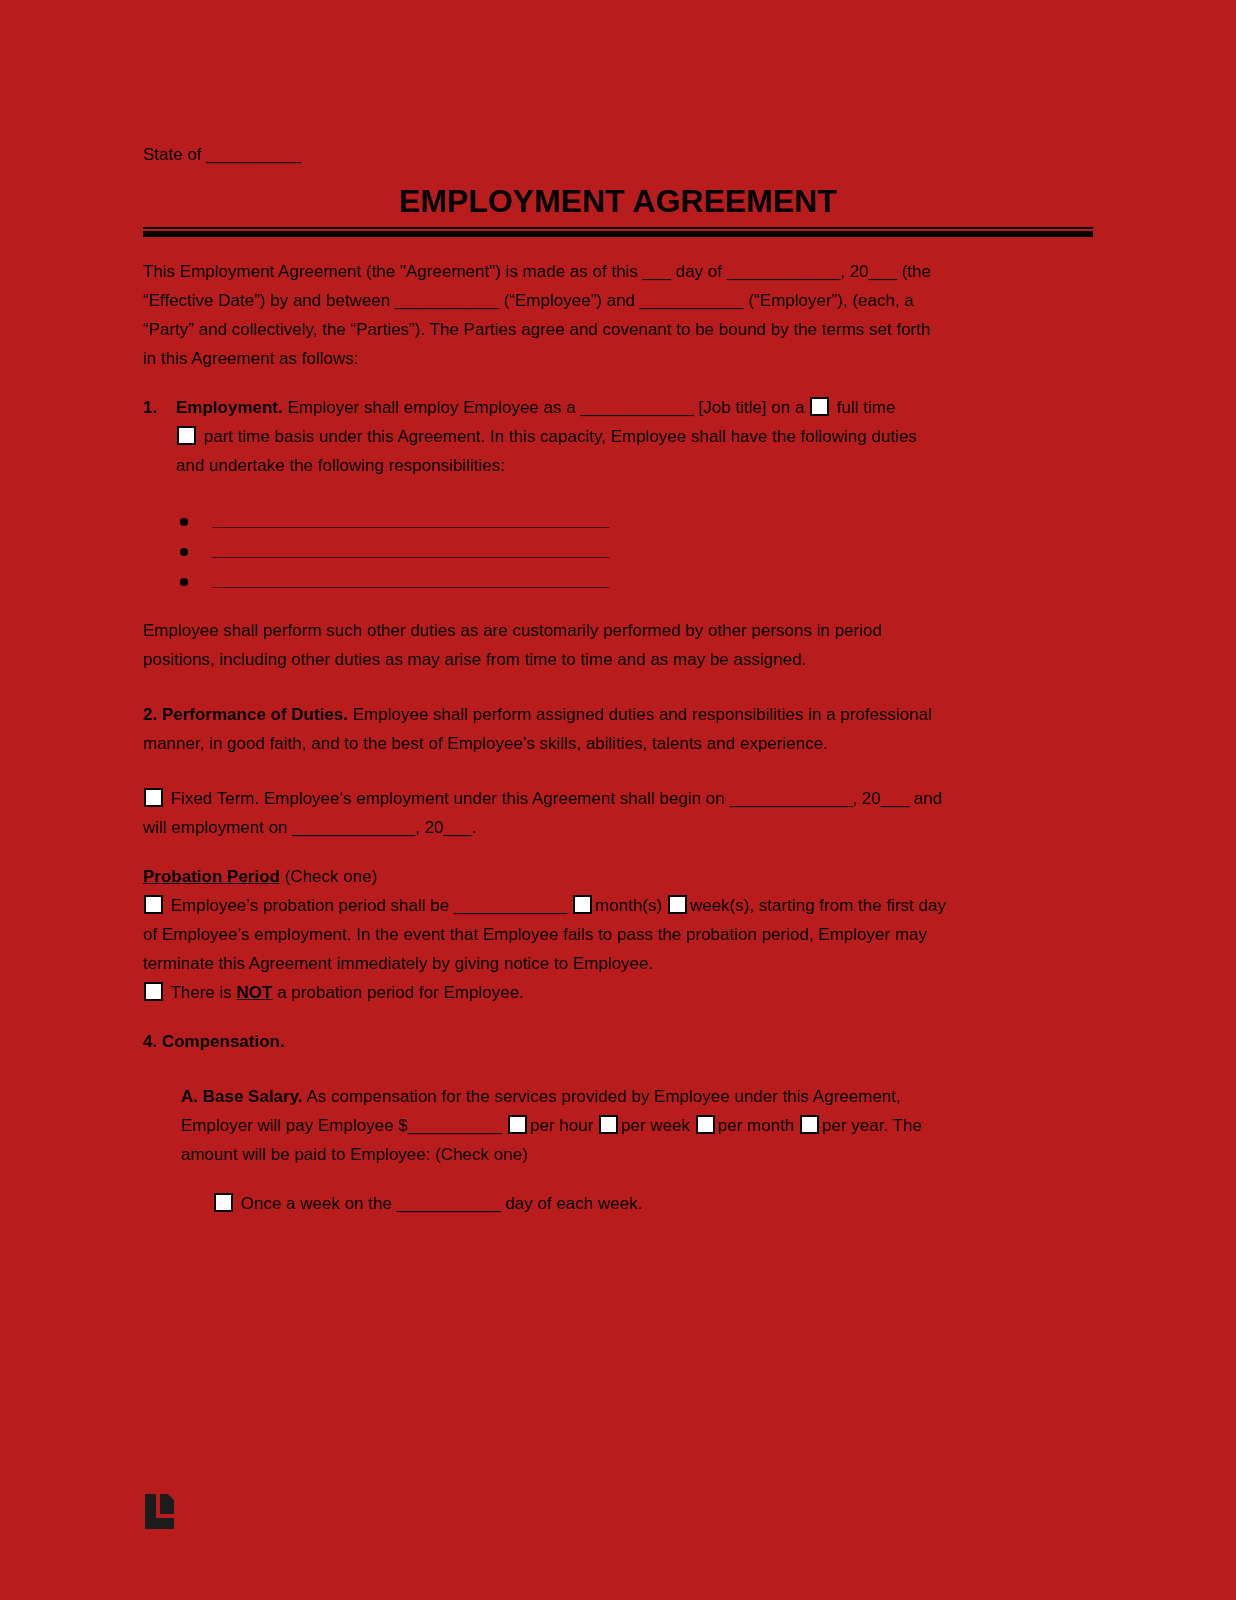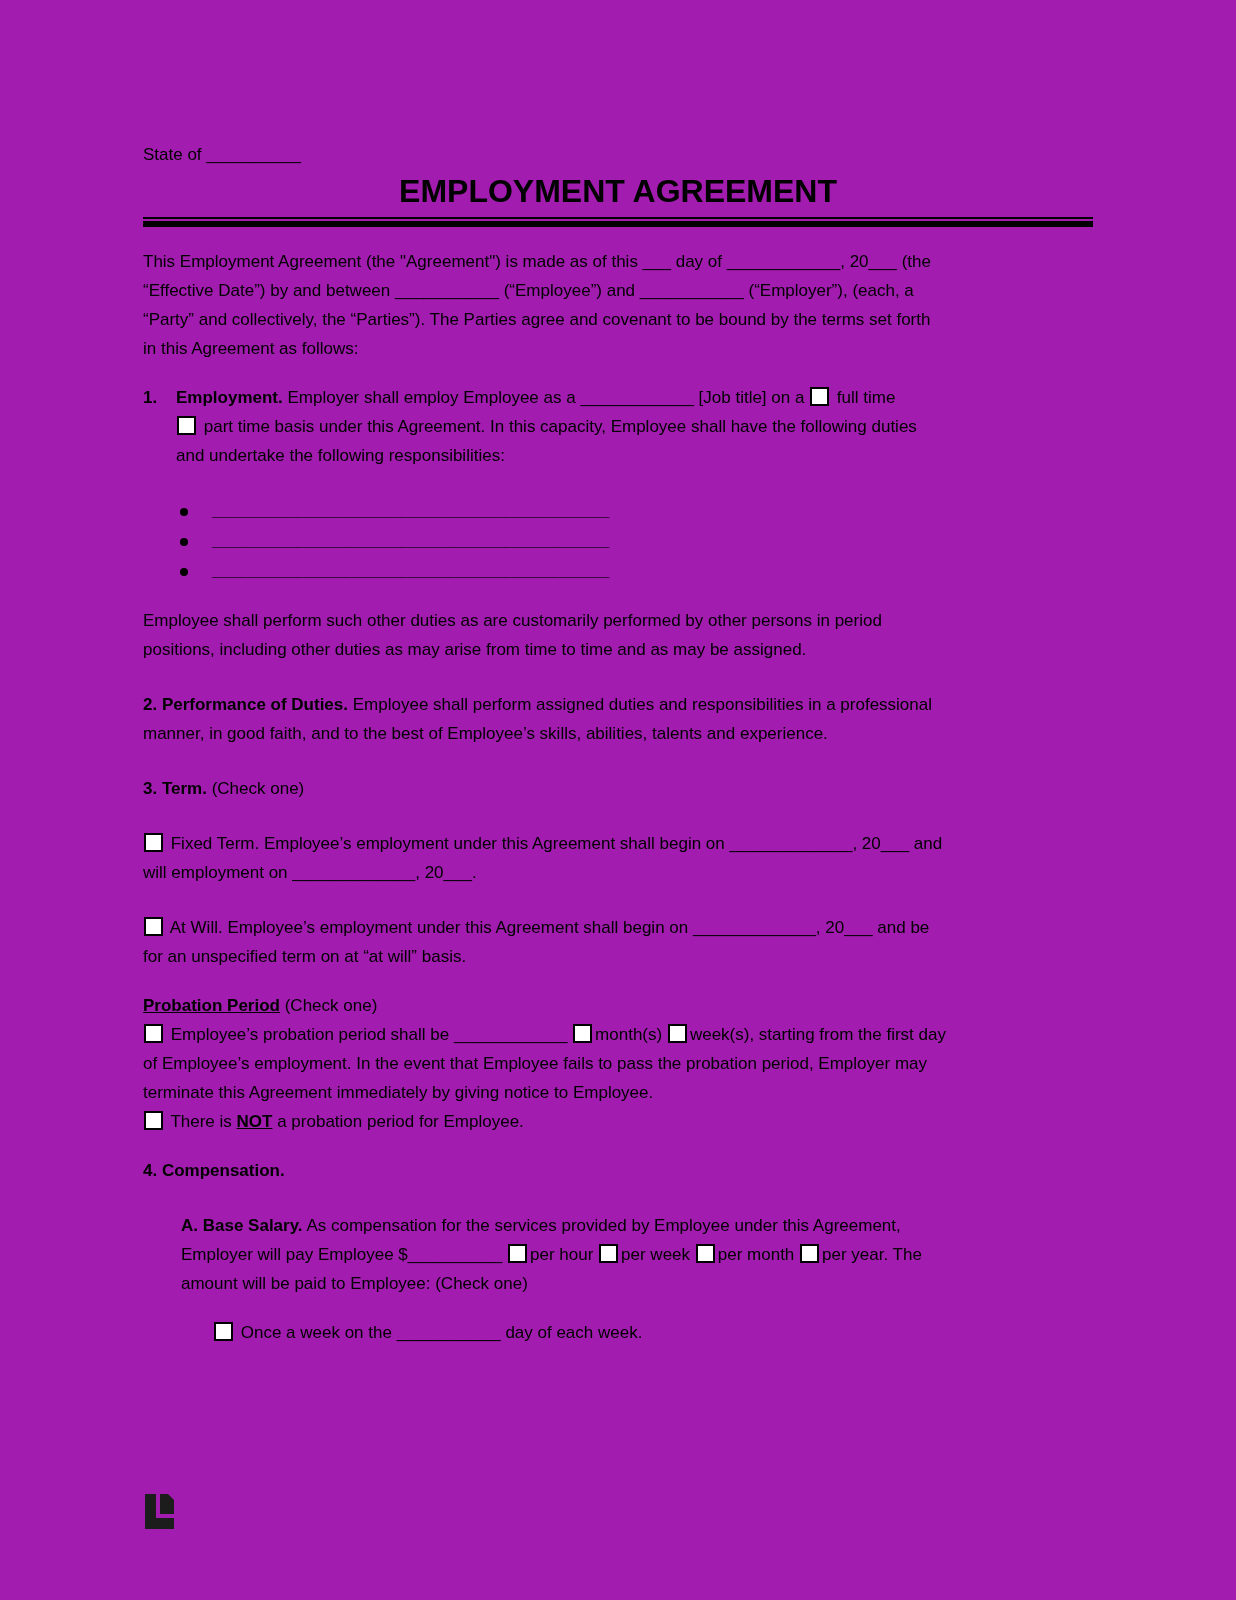--- a/index.html
+++ b/index.html
@@ -2,31 +2,31 @@
 <html><head>
 <meta charset="utf-8">
 <style>
   html, body { margin: 0; padding: 0; background: #ffffff; }
   .page {
     position: relative;
     width: 1236px;
     height: 1600px;
     box-sizing: border-box;
     padding: 140px 143px 0 143px;
-    background: #a21caf;
+    background: #b91c1c;
     color: #000000;
     font-family: "Liberation Sans", sans-serif;
     font-size: 17px;
     line-height: 29px;
     overflow: hidden;
   }
   .b { font-weight: 700; }
   .u { text-decoration: underline; font-weight: bold; }
   .title {
-    margin-top: 4px;
+    margin-top: 14px;
     text-align: center;
     font-size: 32px;
     line-height: 36px;
     font-weight: 700;
     letter-spacing: 0px;
   }
   .title-rule { margin-top: 8px; border-top: 2px solid #000; }
   .title-rule-bar { height: 6px; background: #000; margin-top: 2px; }
   .para { margin: 20px 0 0 0; }
   .para-sm { margin: 26px 0 0 0; }
@@ -80,25 +80,23 @@
   <div class="duties">
     <div class="duty"><span class="dot"></span><span>__________________________________________</span></div>
     <div class="duty"><span class="dot"></span><span>__________________________________________</span></div>
     <div class="duty"><span class="dot"></span><span>__________________________________________</span></div>
   </div>
 
   <div class="para"><span>Employee shall perform such other duties as are customarily performed by other persons in period</span><br><span>positions, including other duties as may arise from time to time and as may be assigned.</span></div>
 
   <div class="para-sm"><span class="b">2. Performance of Duties.</span><span> Employee shall perform assigned duties and responsibilities in a professional</span><br><span>manner, in good faith, and to the best of Employee’s skills, abilities, talents and experience.</span></div>
 
-  <div class="para-sm"><span class="b">3. Term.</span><span> (Check one)</span></div>
 
   <div class="para-sm"><span class="cb"></span><span> Fixed Term.  Employee’s employment under this Agreement shall begin on _____________, 20___ and</span><br><span>will employment on _____________, 20___.</span></div>
 
-  <div class="para-sm"><span class="cb"></span><span> At Will.  Employee’s employment under this Agreement shall begin on _____________, 20___ and be</span><br><span>for an unspecified term on at “at will” basis.</span></div>
 
   <div class="para"><span class="u">Probation Period</span><span> (Check one)</span><br><span class="cb"></span><span> Employee’s probation period shall be ____________ </span><span class="cb"></span><span>month(s) </span><span class="cb"></span><span>week(s), starting from the first day</span><br><span>of Employee’s employment. In the event that Employee fails to pass the probation period, Employer may</span><br><span>terminate this Agreement immediately by giving notice to Employee.</span><br><span class="cb"></span><span> There is </span><span class="u">NOT</span><span> a probation period for Employee.</span></div>
 
   <div class="para b">4. Compensation.</div>
 
   <div class="para-sm indent-a"><span class="b">A. Base Salary.</span><span> As compensation for the services provided by Employee under this Agreement,</span><br><span>Employer will pay Employee $__________ </span><span class="cb"></span><span>per hour </span><span class="cb"></span><span>per week </span><span class="cb"></span><span>per month </span><span class="cb"></span><span>per year. The</span><br><span>amount will be paid to Employee: (Check one)</span></div>
 
   <div class="para indent-b"><span class="cb"></span><span> Once a week on the ___________ day of each week.</span></div>
 
   <svg class="logo" viewBox="0 0 31 35">

